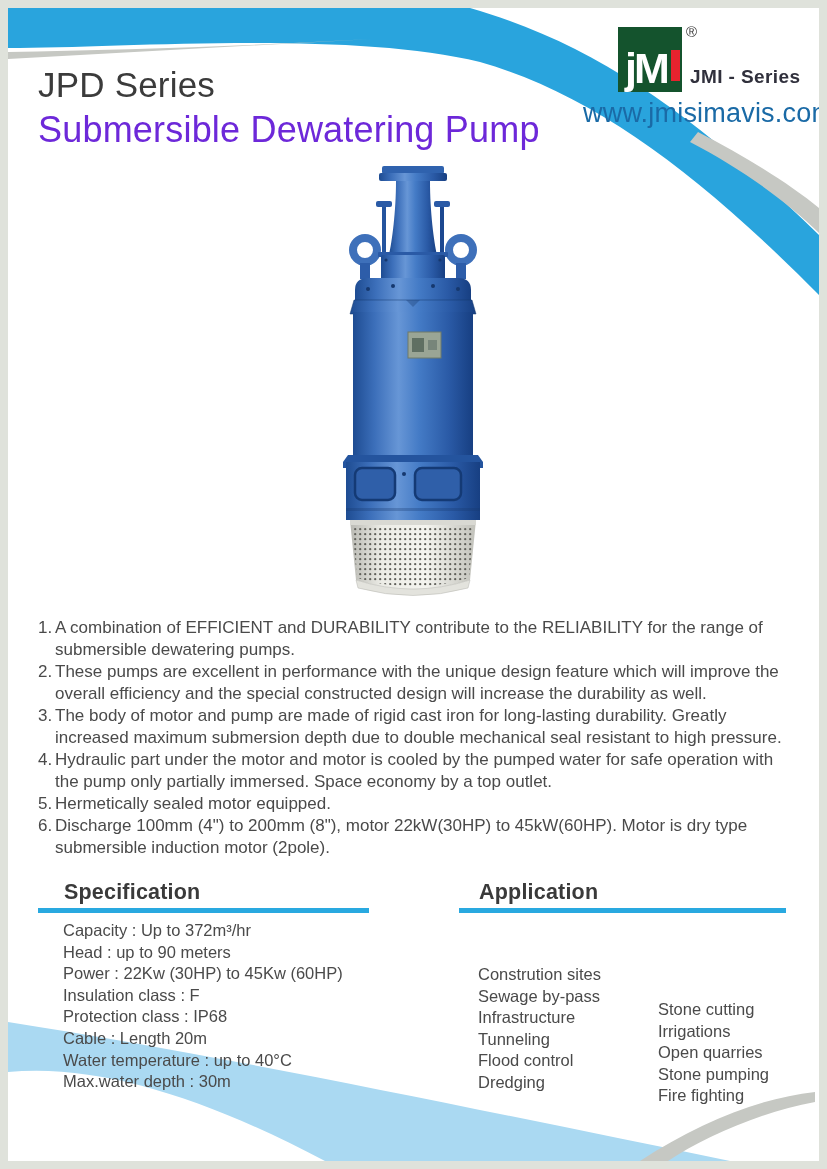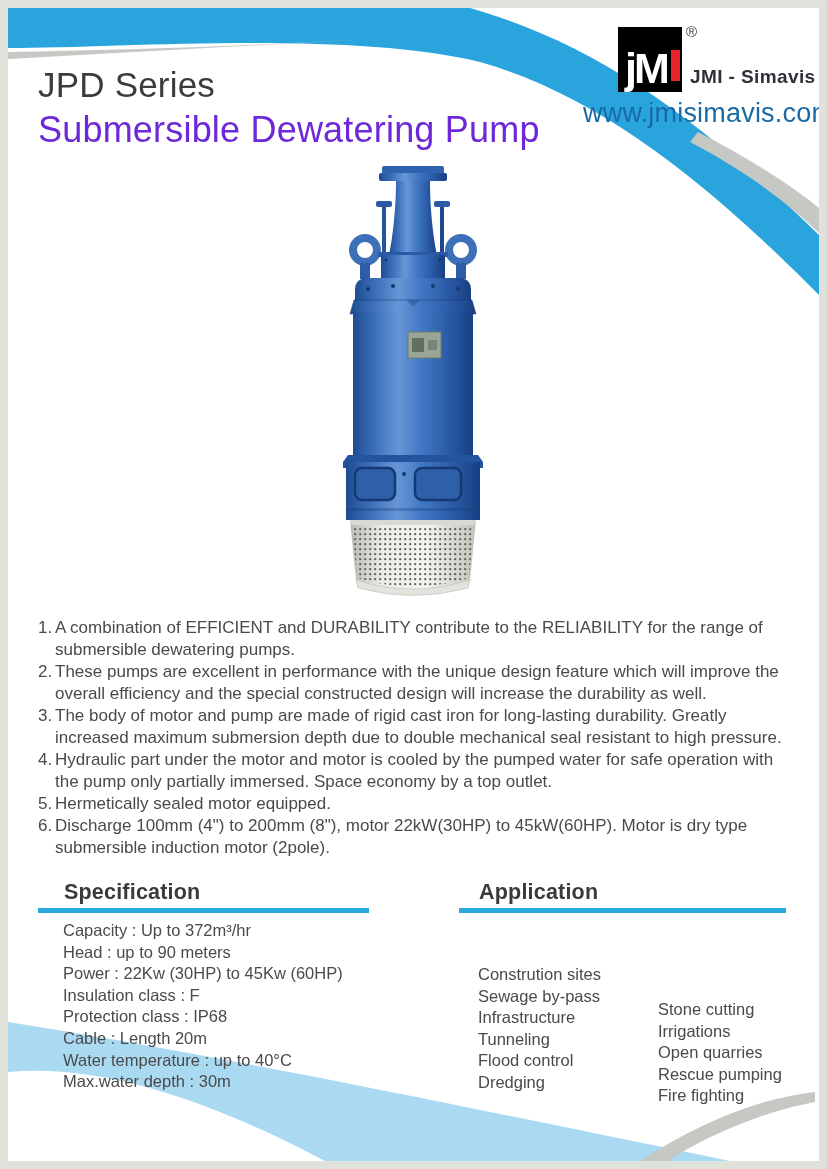--- a/index.html
+++ b/index.html
@@ -9,21 +9,21 @@
   }
   .frame{position:absolute;inset:0;border:8px solid #dfe2db;pointer-events:none;z-index:6;}
   .bg-decor{position:absolute;left:0;top:0;width:827px;height:1169px;z-index:0;}
   .abs{position:absolute;z-index:2;}
 
   
   .series{left:38px;top:64px;font-size:35px;line-height:42px;color:#3b3b3b;letter-spacing:0.2px;}
   .product{left:38px;top:111px;font-size:36px;line-height:38px;font-weight:normal;color:#6d28d9;letter-spacing:0.2px;}
 
   
-  .logo{left:618px;top:27px;width:64px;height:65px;background:#000000;overflow:hidden;z-index:2;}
+  .logo{left:618px;top:27px;width:64px;height:65px;background:#14532d;overflow:hidden;z-index:2;}
   .logo-letters{position:absolute;left:7px;bottom:2px;font-size:43px;line-height:1;font-weight:bold;color:#ffffff;letter-spacing:-3px;}
   .logo-redbar{position:absolute;right:2px;top:23px;width:9px;height:31px;background:#e7232e;}
   .regmark{left:686px;top:23px;font-size:15px;color:#3a3a3a;z-index:2;}
   .brand-name{left:690px;top:66px;font-size:19px;font-weight:bold;color:#30303c;letter-spacing:0.4px;}
   .website{left:583px;top:98px;font-size:27px;color:#1a6aa6;text-decoration:none;letter-spacing:0.2px;z-index:3;}
 
   
   .pump{left:338px;top:162px;width:150px;height:440px;z-index:2;position:absolute;}
 
   
@@ -60,21 +60,21 @@
   </svg>
 
   <div class="abs series">JPD Series</div>
   <div class="abs product">Submersible Dewatering Pump</div>
 
   <div class="abs logo">
     <span class="logo-letters">jM</span>
     <span class="logo-redbar"></span>
   </div>
   <span class="abs regmark">®</span>
-  <div class="abs brand-name">JMI - Simavis</div>
+  <div class="abs brand-name">JMI - Series</div>
   <a class="abs website" href="#">www.jmisimavis.com</a>
 
   <svg class="pump" viewBox="0 0 150 440" aria-hidden="true">
     <defs>
       <linearGradient id="gb" x1="0" y1="0" x2="1" y2="0">
         <stop offset="0" stop-color="#1e4c92"></stop>
         <stop offset="0.18" stop-color="#3c6fba"></stop>
         <stop offset="0.38" stop-color="#6796d6"></stop>
         <stop offset="0.55" stop-color="#447bc6"></stop>
         <stop offset="0.8" stop-color="#2a5aa6"></stop>
@@ -185,18 +185,18 @@
       <div class="app-item">Sewage by-pass</div>
       <div class="app-item">Infrastructure</div>
       <div class="app-item">Tunneling</div>
       <div class="app-item">Flood control</div>
       <div class="app-item">Dredging</div>
     </div>
   <div class="abs app-col app-col2">
       <div class="app-item">Stone cutting</div>
       <div class="app-item">Irrigations</div>
       <div class="app-item">Open quarries</div>
-      <div class="app-item">Rescue pumping</div>
+      <div class="app-item">Stone pumping</div>
       <div class="app-item">Fire fighting</div>
     </div>
 
   <div class="frame"></div>
 </div>
 
 </body></html>

